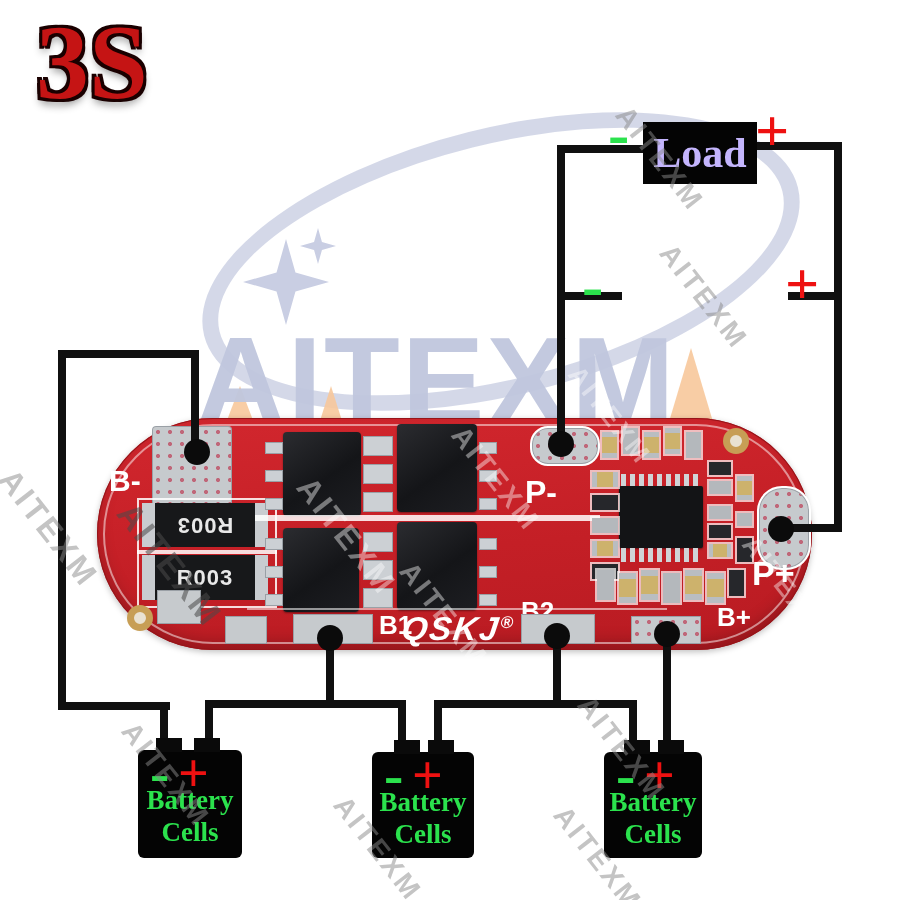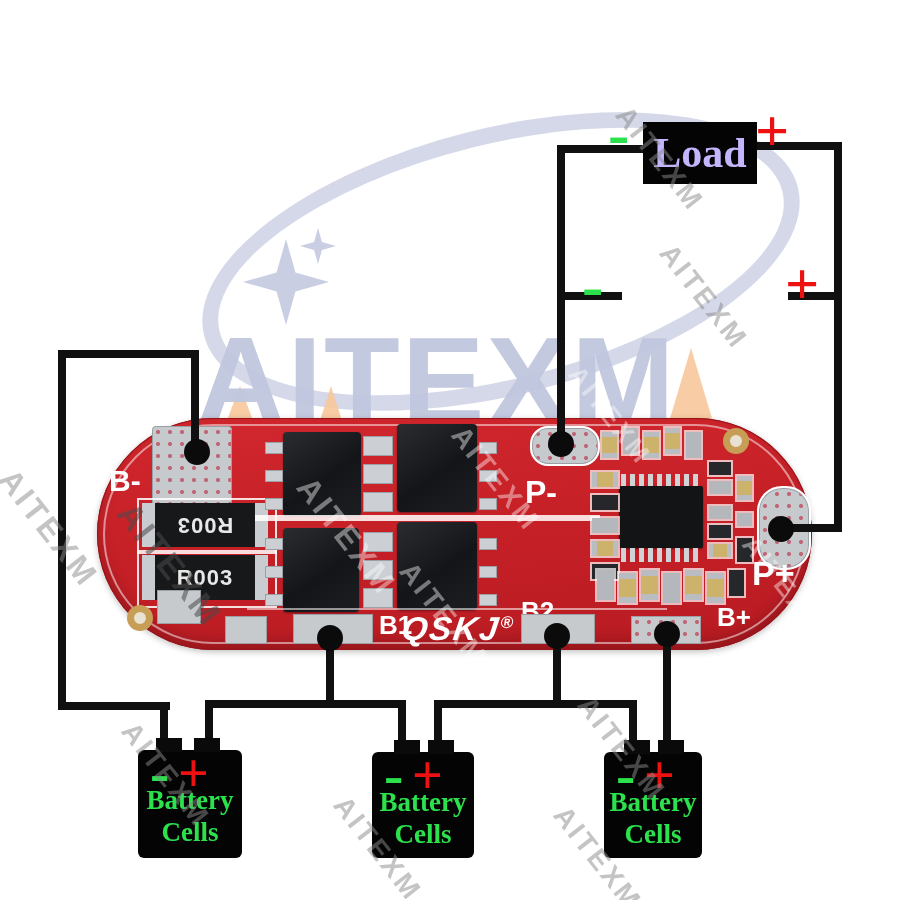--- a/index.html
+++ b/index.html
@@ -81,20 +81,21 @@
   <div class="wm-layer">
     <div class="swoosh"></div>
     <div class="tri" style="left:218px;top:386px;width:44px;height:58px;"></div>
     <div class="tri" style="left:312px;top:386px;width:38px;height:60px;"></div>
     <div class="tri" style="left:660px;top:348px;width:62px;height:104px;"></div>
     <div class="star" style="left:243px;top:239px;width:86px;height:86px;"></div>
     <div class="star" style="left:300px;top:228px;width:36px;height:36px;"></div>
     <div class="wm-big">AITEXM</div>
   </div>
 
+  <div class="logo3s">3S</div>
 
   <div class="board">
     <div class="board-outline"></div>
 
     <div class="pad dotted" style="left:55px;top:8px;width:80px;height:80px;border-radius:4px;"></div>
     <div class="silk" style="left:12px;top:48px;font-size:30px;">B-</div>
 
     <div class="res-box" style="left:40px;top:80px;width:136px;height:52px;"></div>
     <div class="resistor flip" style="left:45px;top:85px;width:100px;height:44px;">R003</div>
     <div class="res-box" style="left:40px;top:132px;width:136px;height:54px;"></div>

